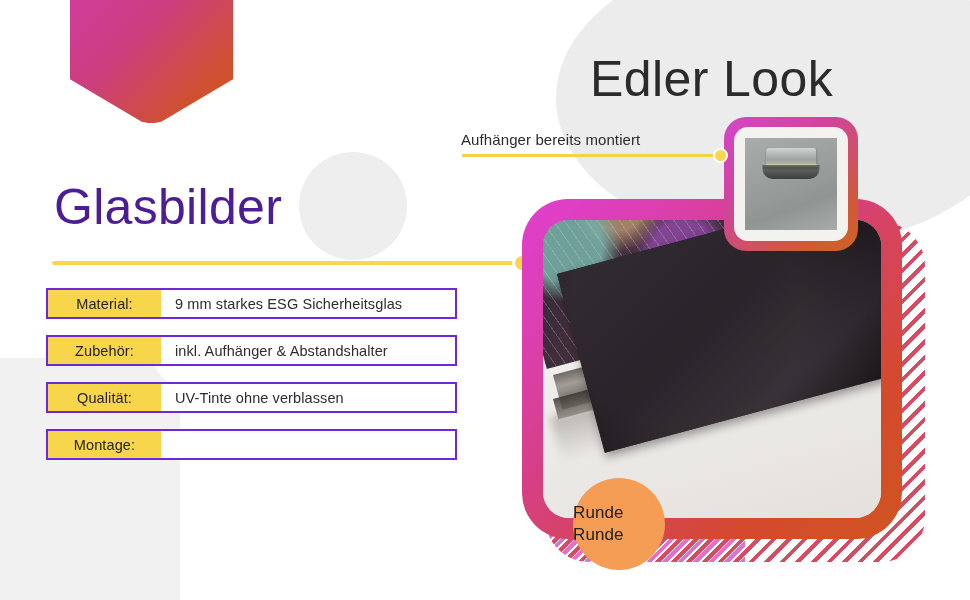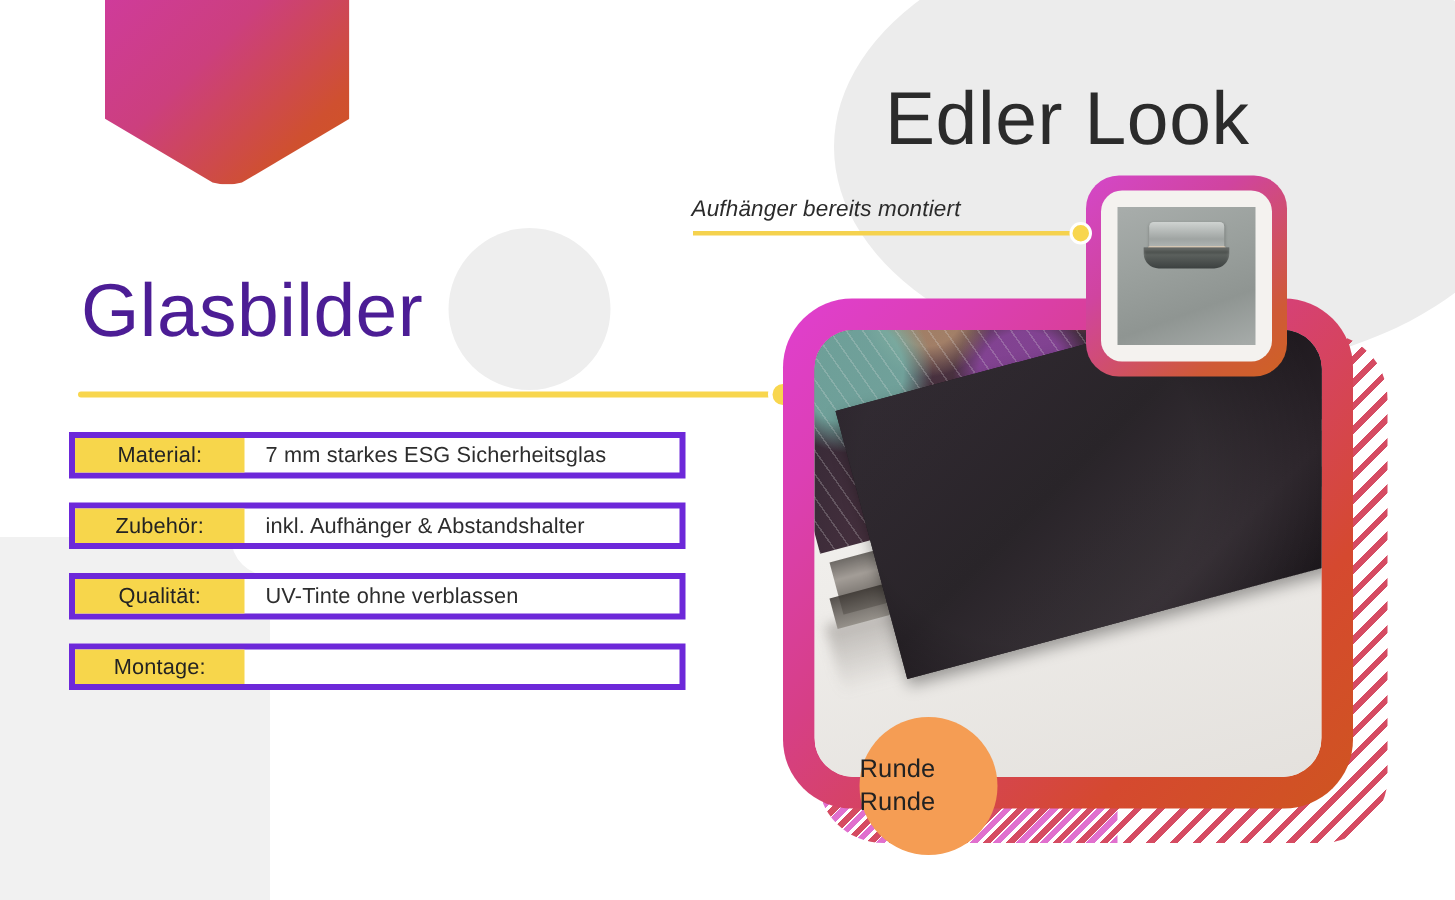--- a/index.html
+++ b/index.html
@@ -120,21 +120,21 @@
   .spec-table {
     position: absolute;
     left: 46px;
     top: 288px;
     width: 411px;
   }
   .spec-row {
     display: flex;
     align-items: stretch;
     height: 31px;
-    border: 4px solid #6d28d9;
+    border: 2px solid #6d28d9;
     box-sizing: border-box;
     background: #ffffff;
     margin-bottom: 16px;
   }
   .spec-label {
     width: 113px;
     flex: 0 0 113px;
     background: #f7d64b;
     display: flex;
     align-items: center;
@@ -157,21 +157,20 @@
 
   
   .callout-hanger-text {
     position: absolute;
     left: 461px;
     top: 131px;
     font-size: 15px;
     color: #2b2b2b;
     letter-spacing: 0.1px;
     white-space: nowrap;
-    font-style: italic;
   }
   .callout-hanger-line {
     position: absolute;
     left: 462px;
     top: 154px;
     width: 258px;
     height: 3px;
     background: #f5d24e;
   }
   .callout-hanger-dot {
@@ -428,21 +427,21 @@
   <div class="edler-look">Edler Look</div>
   <div class="glasbilder">Glasbilder</div>
 
   <div class="connector-main"></div>
   <div class="connector-main-dot"></div>
 
   <div class="spec-table">
 
     <div class="spec-row">
       <div class="spec-label">Material:</div>
-      <div class="spec-value">7 mm starkes ESG Sicherheitsglas</div>
+      <div class="spec-value">9 mm starkes ESG Sicherheitsglas</div>
     </div>
 
     <div class="spec-row">
       <div class="spec-label">Zubehör:</div>
       <div class="spec-value">inkl. Aufhänger &amp; Abstandshalter</div>
     </div>
 
     <div class="spec-row">
       <div class="spec-label">Qualität:</div>
       <div class="spec-value">UV-Tinte ohne verblassen</div>

